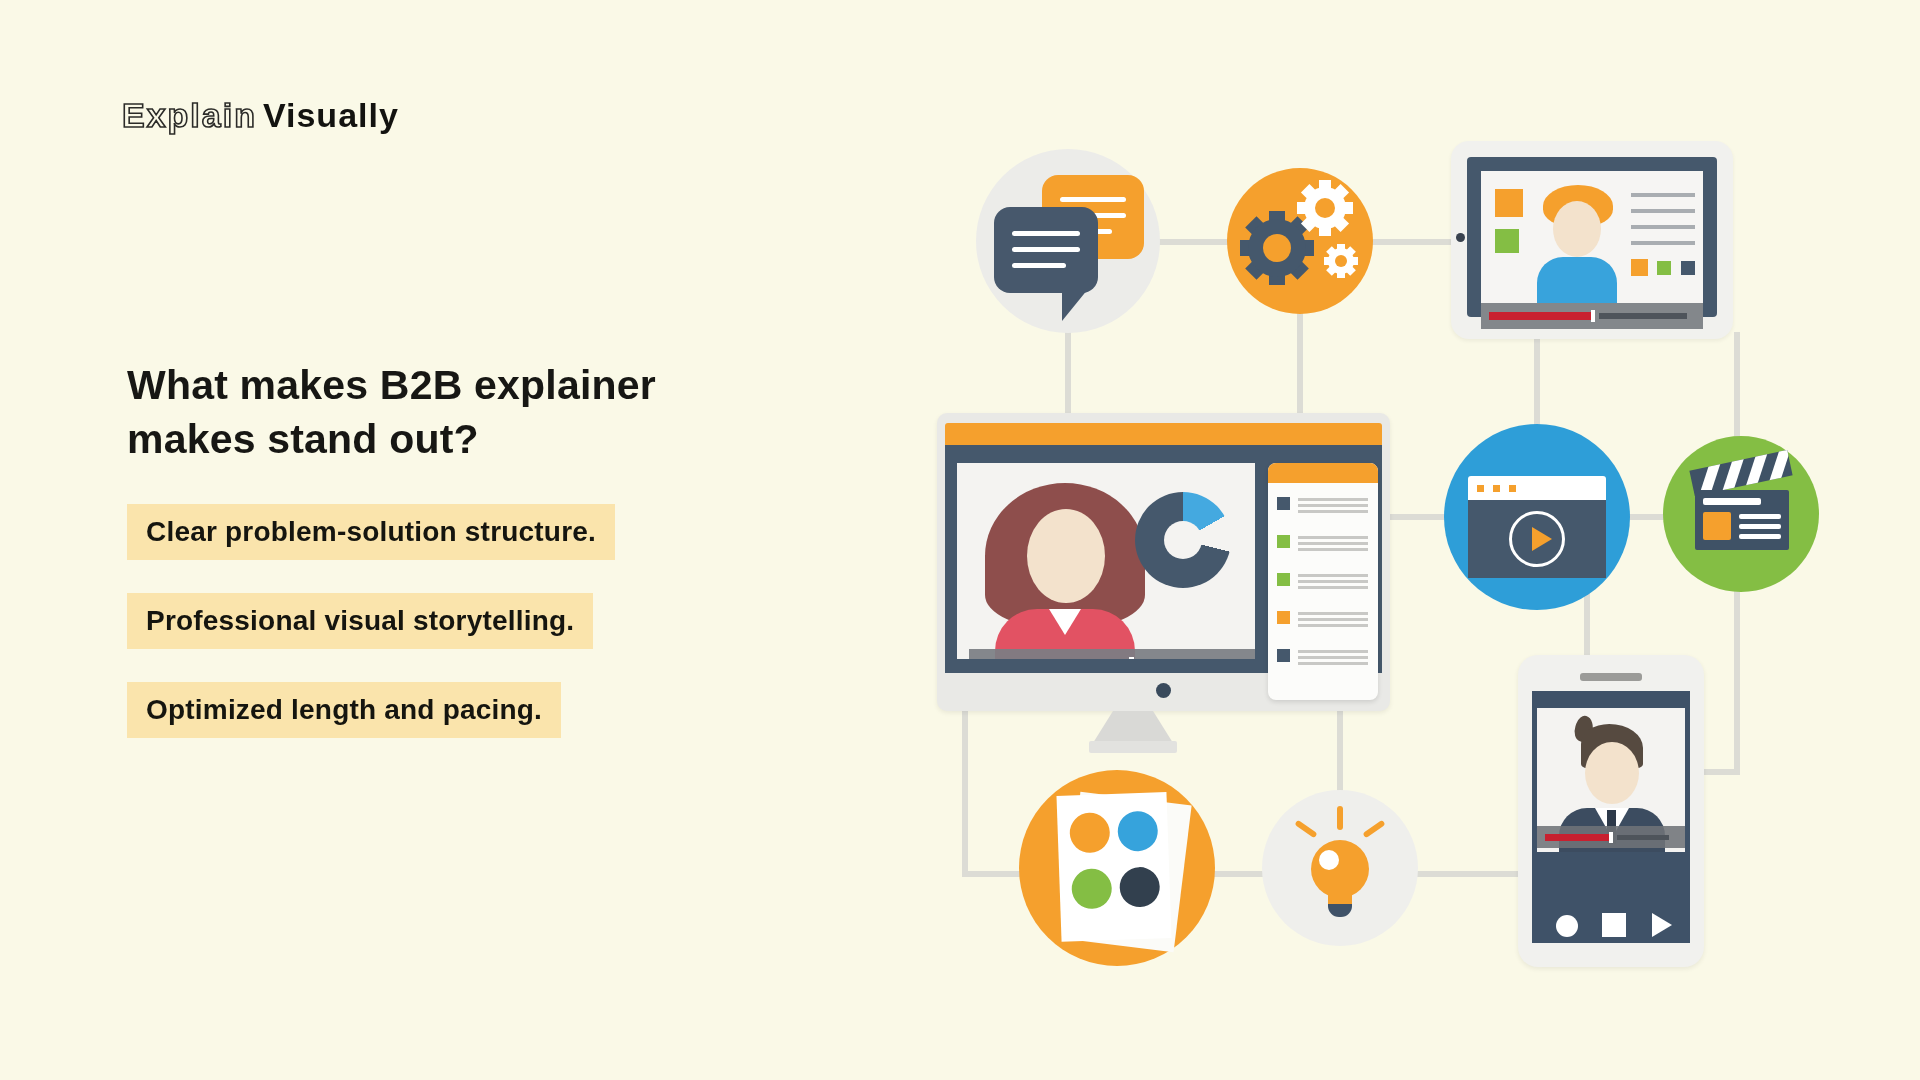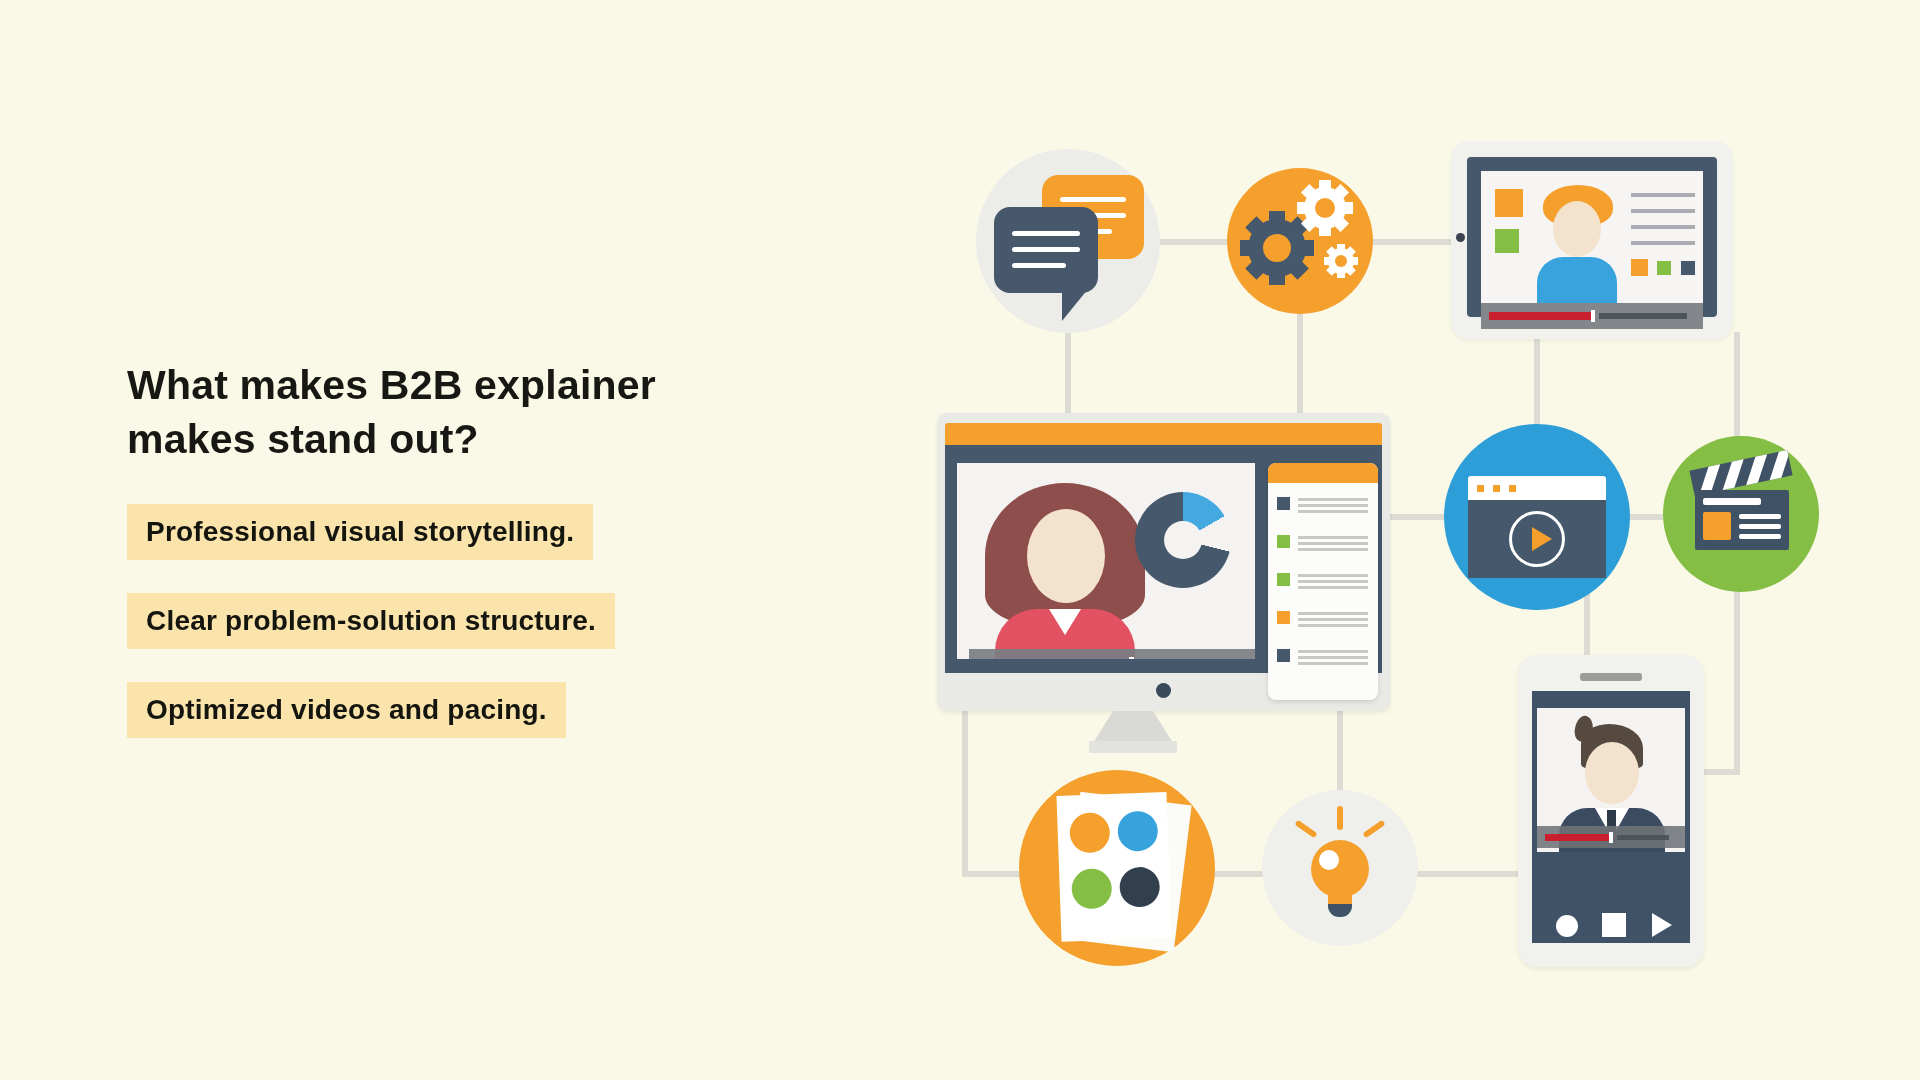--- a/index.html
+++ b/index.html
@@ -117,27 +117,30 @@
   .ray{position:absolute;background:#F5A02D;border-radius:3px;}
   .ray-up{left:75px;top:16px;width:6px;height:24px;}
   .ray-left{left:32px;top:36px;width:24px;height:6px;transform:rotate(35deg);}
   .ray-right{left:100px;top:36px;width:24px;height:6px;transform:rotate(-35deg);}
 </style>
 </head>
 <body>
 
 <div class="stage">
 
+  <div class="logo">
+    <span class="logo-outline">Explain</span><span class="logo-solid">Visually</span>
+  </div>
 
   <div class="headline">What makes B2B explainer makes stand out?</div>
 
   <div class="bullets">
+    <div class="bullet">Clear problem-solution structure.</div>
     <div class="bullet">Professional visual storytelling.</div>
-    <div class="bullet">Clear problem-solution structure.</div>
-    <div class="bullet">Optimized videos and pacing.</div>
+    <div class="bullet">Optimized length and pacing.</div>
   </div>
 
   <div class="ln" style="left:1068px;top:239px;width:395px;height:6px;"></div>
   <div class="ln" style="left:1065px;top:241px;width:6px;height:176px;"></div>
   <div class="ln" style="left:1297px;top:241px;width:6px;height:176px;"></div>
   <div class="ln" style="left:1534px;top:332px;width:6px;height:128px;"></div>
   <div class="ln" style="left:1375px;top:514px;width:300px;height:6px;"></div>
   <div class="ln" style="left:1734px;top:332px;width:6px;height:110px;"></div>
   <div class="ln" style="left:1734px;top:588px;width:6px;height:187px;"></div>
   <div class="ln" style="left:1702px;top:769px;width:38px;height:6px;"></div>

